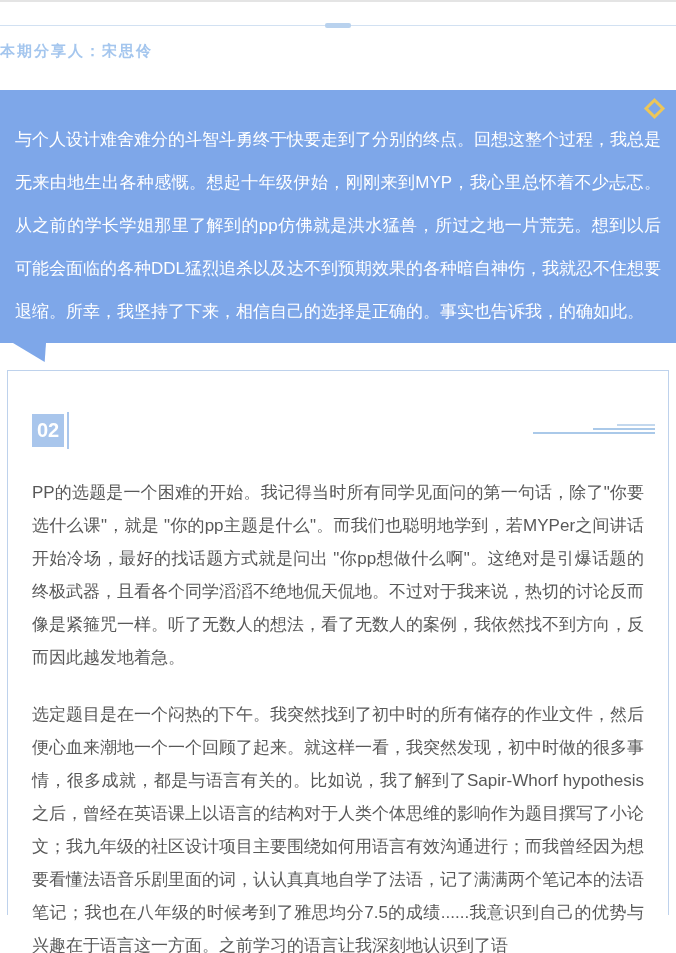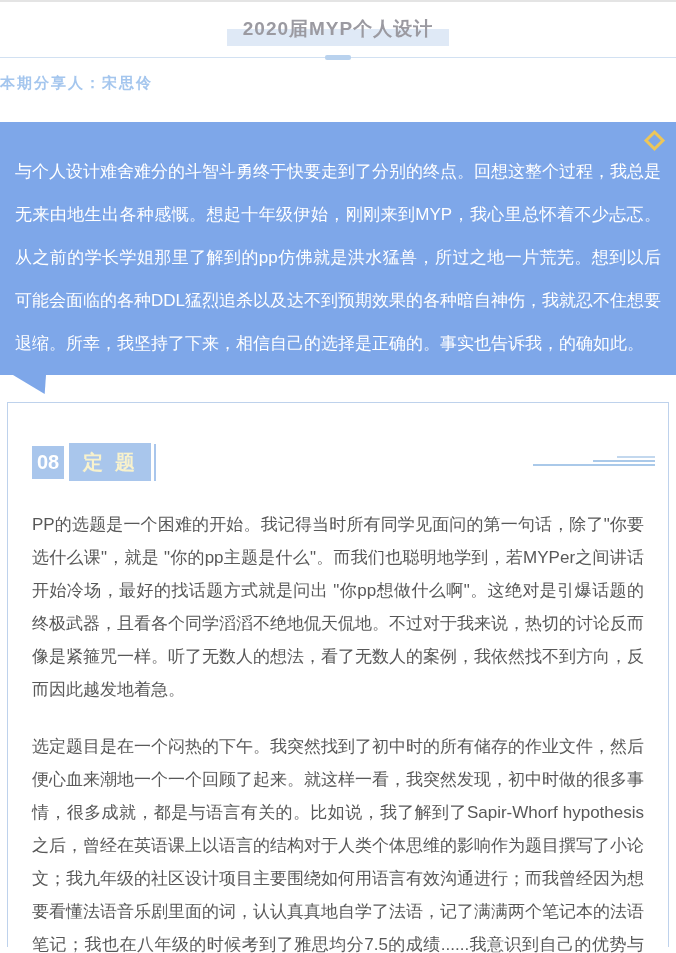--- a/index.html
+++ b/index.html
@@ -72,38 +72,36 @@
     margin:24px 0 0;
   }
   .para.first{margin-top:27px;}
 </style>
 </head>
 <body>
 
 <div class="top-line"></div>
 
 <div class="header">
-  <span class="page-title">2020届MYP个人设计</span>
   <div class="divider">
     <div class="line"></div>
     <div class="accent"></div>
   </div>
   <div class="presenter">本期分享人：宋思伶</div>
 </div>
 
 <div class="bubble">
   <span class="diamond-icon"></span>
   <span>与个人设计难舍难分的斗智斗勇终于快要走到了分别的终点。回想这整个过程，我总是无来由地生出各种感慨。想起十年级伊始，刚刚来到MYP，我心里总怀着不少忐忑。从之前的学长学姐那里了解到的pp仿佛就是洪水猛兽，所过之地一片荒芜。想到以后可能会面临的各种DDL猛烈追杀以及达不到预期效果的各种暗自神伤，我就忍不住想要退缩。所幸，我坚持了下来，相信自己的选择是正确的。事实也告诉我，的确如此。</span>
   <div class="bubble-tail"></div>
 </div>
 
 <div class="content-card">
   <div class="section-header">
-    <div class="section-number">08</div>
-    <div class="section-title">定题</div>
+    <div class="section-number">02</div>
     <div class="section-vline"></div>
     <div class="deco-lines">
       <div class="l1"></div>
       <div class="l2"></div>
       <div class="l3"></div>
     </div>
   </div>
   <p class="para first">PP的选题是一个困难的开始。我记得当时所有同学见面问的第一句话，除了"你要选什么课"，就是 "你的pp主题是什么"。而我们也聪明地学到，若MYPer之间讲话开始冷场，最好的找话题方式就是问出 "你pp想做什么啊"。这绝对是引爆话题的终极武器，且看各个同学滔滔不绝地侃天侃地。不过对于我来说，热切的讨论反而像是紧箍咒一样。听了无数人的想法，看了无数人的案例，我依然找不到方向，反而因此越发地着急。</p>
   <p class="para">选定题目是在一个闷热的下午。我突然找到了初中时的所有储存的作业文件，然后便心血来潮地一个一个回顾了起来。就这样一看，我突然发现，初中时做的很多事情，很多成就，都是与语言有关的。比如说，我了解到了Sapir-Whorf hypothesis之后，曾经在英语课上以语言的结构对于人类个体思维的影响作为题目撰写了小论文；我九年级的社区设计项目主要围绕如何用语言有效沟通进行；而我曾经因为想要看懂法语音乐剧里面的词，认认真真地自学了法语，记了满满两个笔记本的法语笔记；我也在八年级的时候考到了雅思均分7.5的成绩......我意识到自己的优势与兴趣在于语言这一方面。之前学习的语言让我深刻地认识到了语</p>
 </div>

